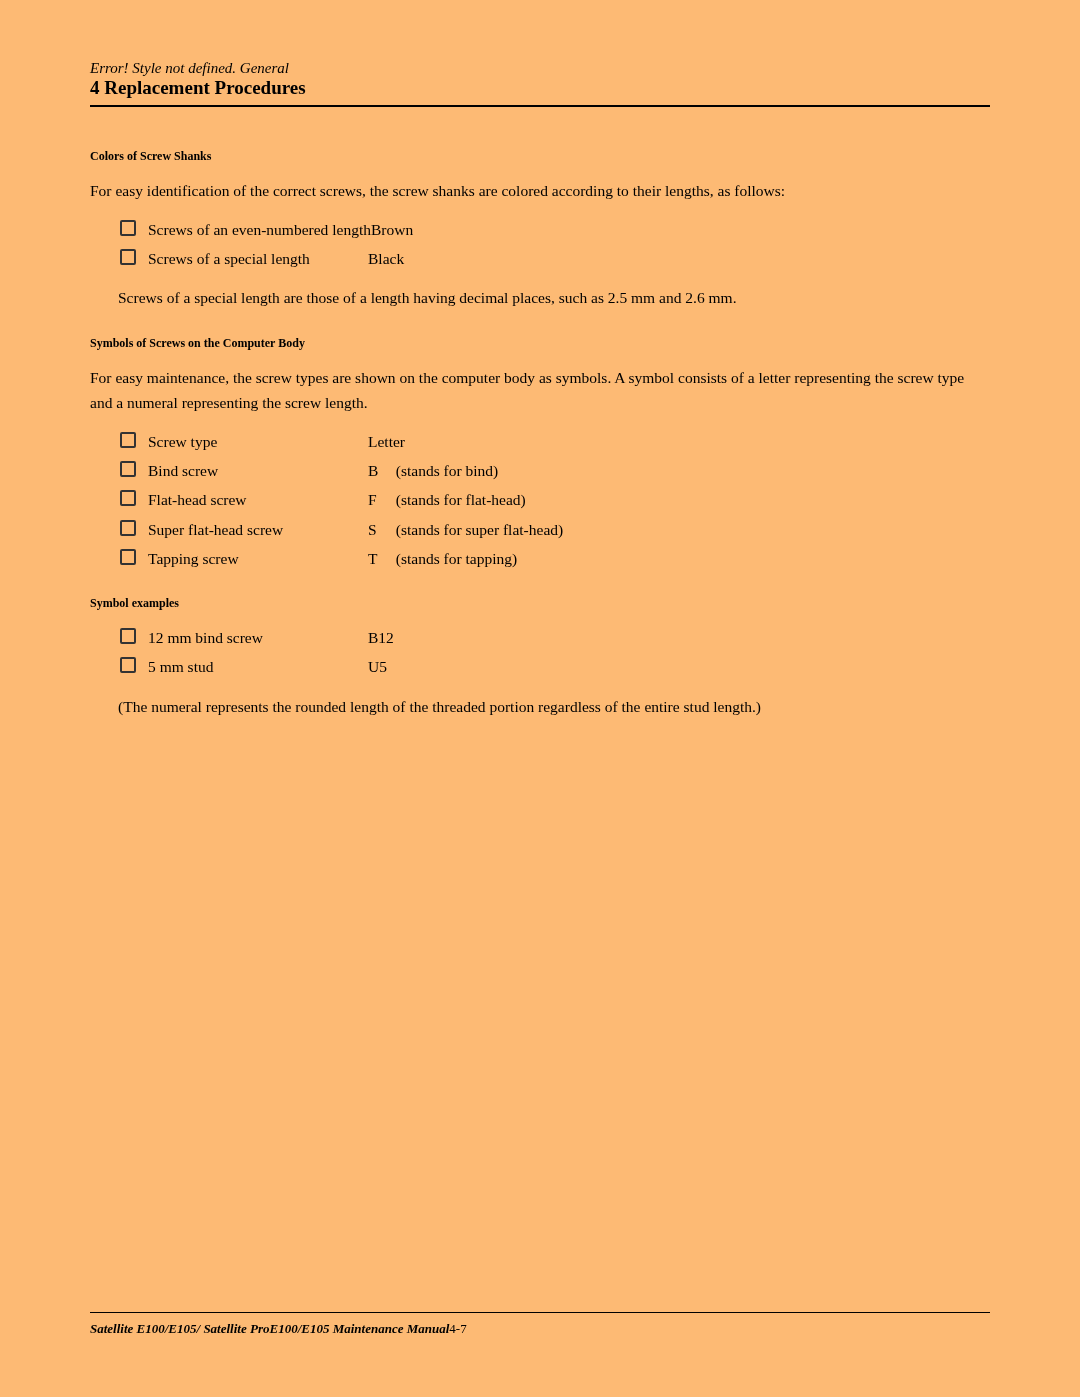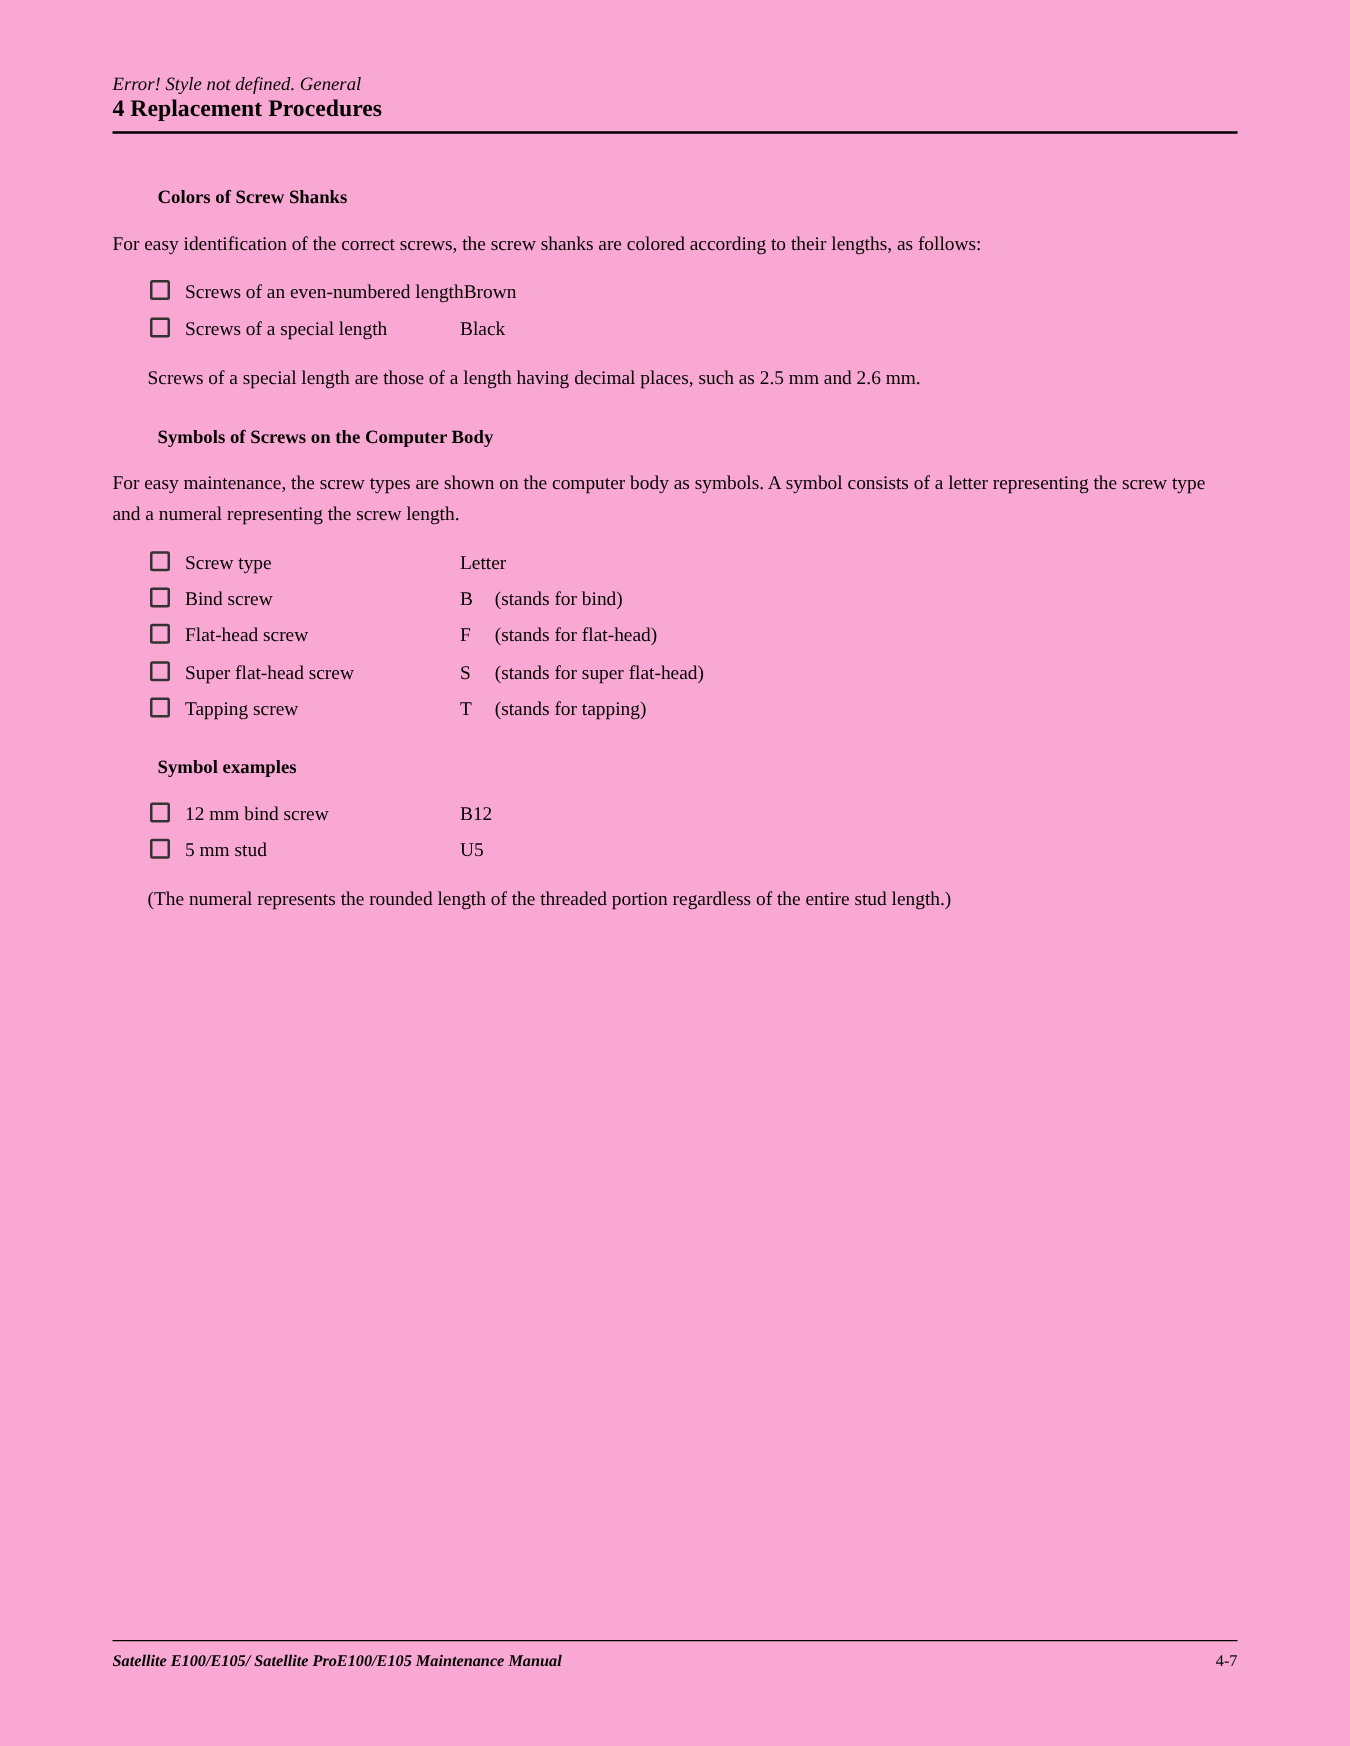--- a/index.html
+++ b/index.html
@@ -13,21 +13,21 @@
       display: flex;
       justify-content: center;
       align-items: flex-start;
       min-height: 100vh;
       font-family: 'Times New Roman', Times, serif;
     }
 
     .page {
       width: 1080px;
       min-height: 1397px;
-      background: #f9a8d4;
+      background: #fdba74;
       padding: 60px 90px 60px 90px;
       position: relative;
       display: flex;
       flex-direction: column;
     }
 
     .page-header {
       border-bottom: 2px solid #000;
       padding-bottom: 6px;
       margin-bottom: 30px;
@@ -48,24 +48,23 @@
 
     .main-content {
       flex: 1;
       font-size: 15.5px;
       color: #000;
       line-height: 1.5;
     }
 
     .section-title {
       font-weight: bold;
-      font-size: 15px;
+      font-size: 12px;
       margin-bottom: 14px;
       margin-top: 10px;
-      margin-left: 36px;
     }
 
     .paragraph {
       margin-bottom: 14px;
       line-height: 1.6;
     }
 
     .checklist {
       margin: 14px 0 14px 30px;
       list-style: none;
@@ -116,21 +115,21 @@
     }
 
     .symbol-examples-section {
       margin-top: 8px;
     }
 
     .page-footer {
       border-top: 1px solid #000;
       padding-top: 8px;
       display: flex;
-      justify-content: space-between;
+      justify-content: flex-start;
       align-items: center;
       margin-top: auto;
     }
 
     .footer-left {
       font-style: italic;
       font-weight: bold;
       font-size: 13px;
     }
 

